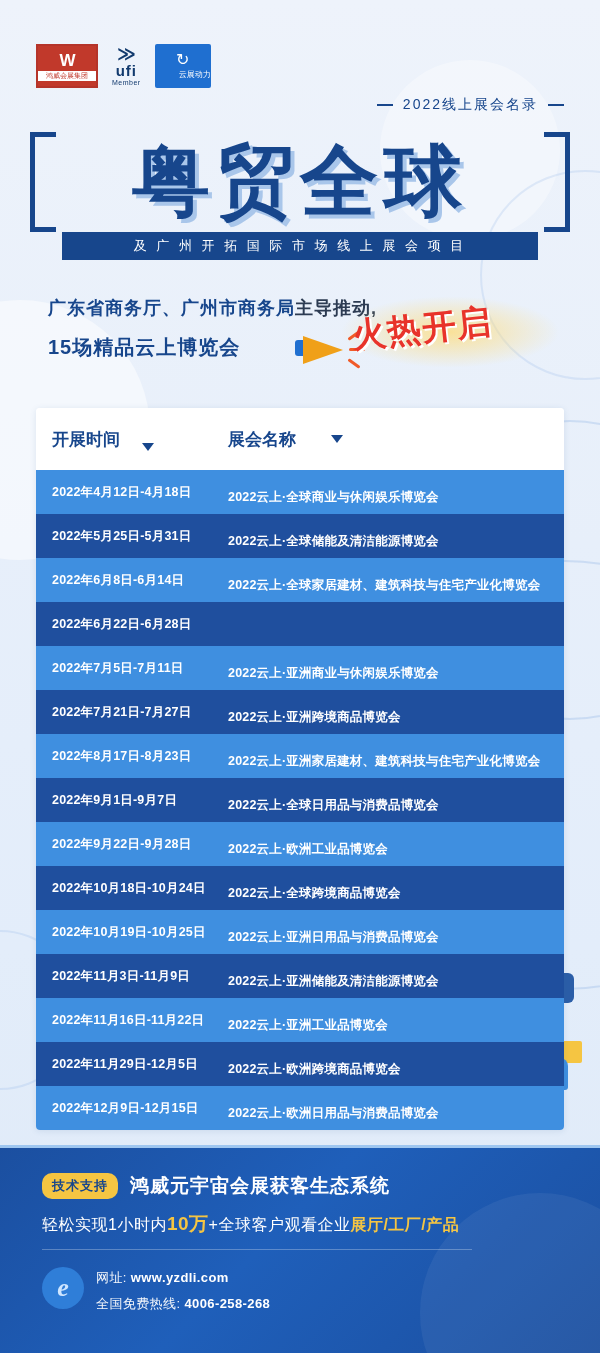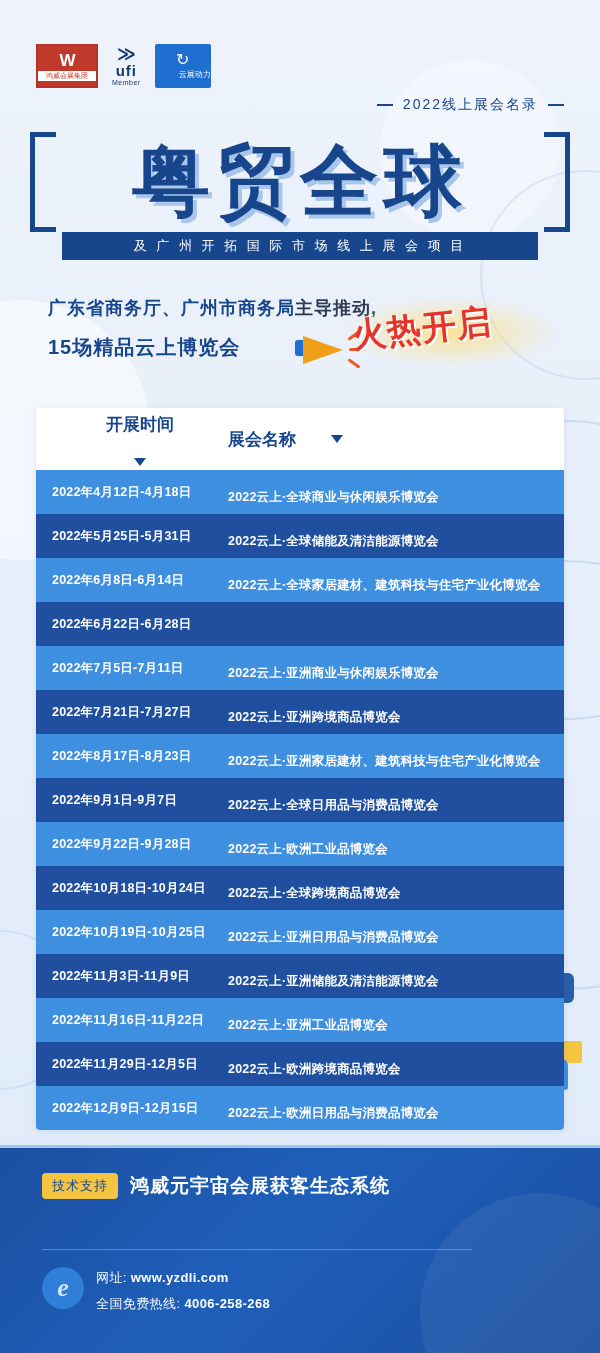--- a/index.html
+++ b/index.html
@@ -139,21 +139,21 @@
     border-radius: 4px;
     box-shadow: 0 1px 6px rgba(40,80,140,0.12);
     overflow: hidden;
   }
   .thead {
     display: flex; align-items: center;
     height: 62px; padding: 0 16px;
     color: #17468c; font-size: 17px; font-weight: bold;
     background: rgba(255,255,255,0.95);
   }
-  .th-time { width: 176px; display: flex; align-items: center; gap: 22px; flex-direction: column; }
+  .th-time { width: 176px; display: flex; align-items: flex-end; gap: 22px; }
   .th-name { flex: 1; display: flex; align-items: center; gap: 35px; }
   .caret {
     width: 0; height: 0;
     border-left: 6px solid transparent;
     border-right: 6px solid transparent;
     border-top: 8px solid #17468c;
   }
   .rows { display: flex; flex-direction: column; }
   .row {
     display: flex; align-items: center;
@@ -201,22 +201,22 @@
   .footer-top-line {
     position: absolute; top: 0; left: 0; width: 600px; height: 3px;
     background: #9ec6f0;
   }
   .f-row1 {
     position: absolute; top: 28px; left: 42px;
     display: flex; align-items: center; gap: 12px;
   }
   .tag {
     background: #f5c542; color: #17468c;
-    font-size: 13px; font-weight: normal;
-    padding: 4px 10px; border-radius: 4px;
+    font-size: 13px; font-weight: bold;
+    padding: 4px 10px; border-radius: 10px;
     letter-spacing: 1px;
     text-align: center;
   }
   .f-title { font-size: 19px; font-weight: bold; letter-spacing: 1px; }
   .f-row2 {
     position: absolute; top: 66px; left: 42px;
     font-size: 16px; letter-spacing: .5px;
   }
   .f-row2 .hl { color: #f5c542; font-weight: bold; font-size: 19px; }
   .f-row2 .hl2 { color: #f5c542; font-weight: bold; }
@@ -397,20 +397,23 @@
         <div class="cell-name">2022云上·欧洲日用品与消费品博览会</div>
       </div>
     </div>
   </div>
 
   <div class="footer">
     <div class="footer-top-line"></div>
     <div class="f-row1">
       <span class="tag">技术支持</span>
       <span class="f-title">鸿威元宇宙会展获客生态系统</span>
+    </div>
+    <div class="f-row2">
+      <span>轻松实现1小时内</span><span class="hl">10万</span><span>+全球客户观看企业</span><span class="hl2">展厅/工厂/产品</span>
     </div>
     <div class="f-divider"></div>
     <div class="f-contact">
       <div class="e-icon">e</div>
       <div class="c-lines">
         <div class="c-line">
           <span class="lbl">网址:</span>
           <span class="val">www.yzdli.com</span>
         </div>
         <div class="c-line">

